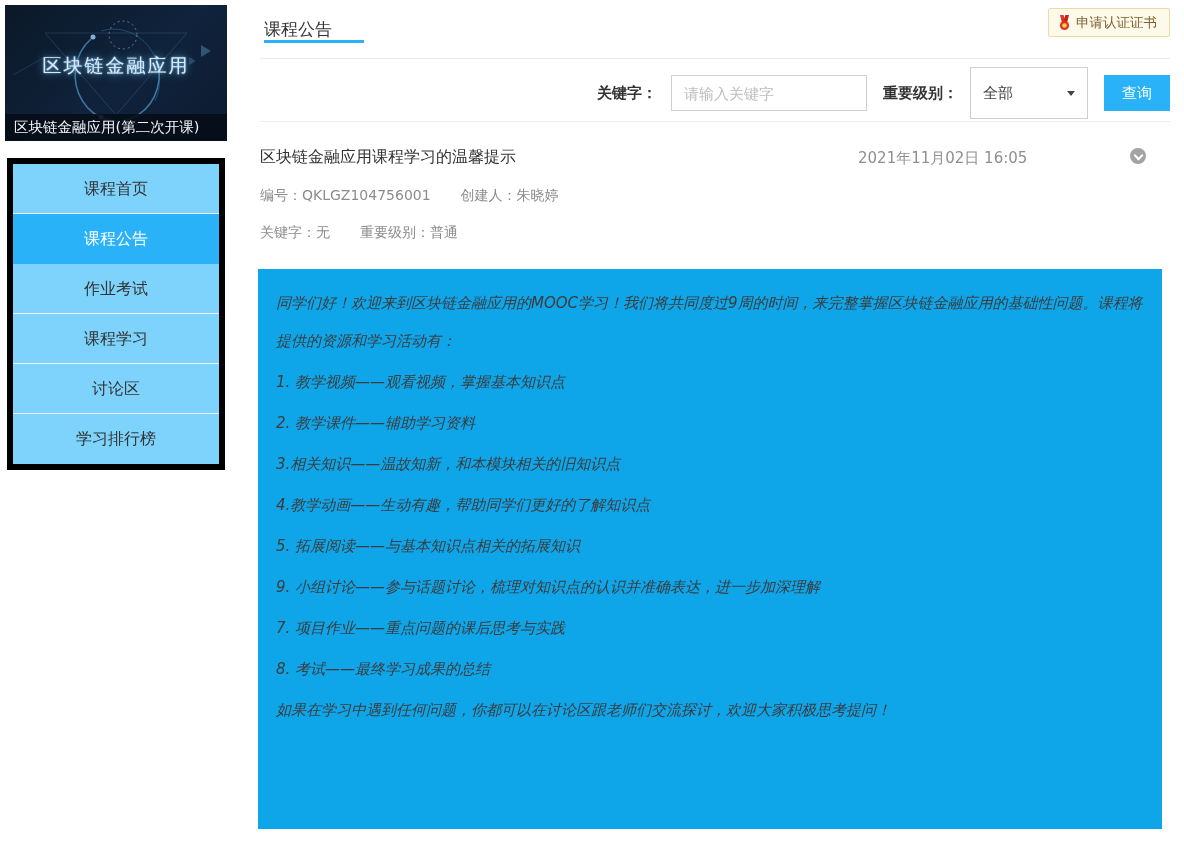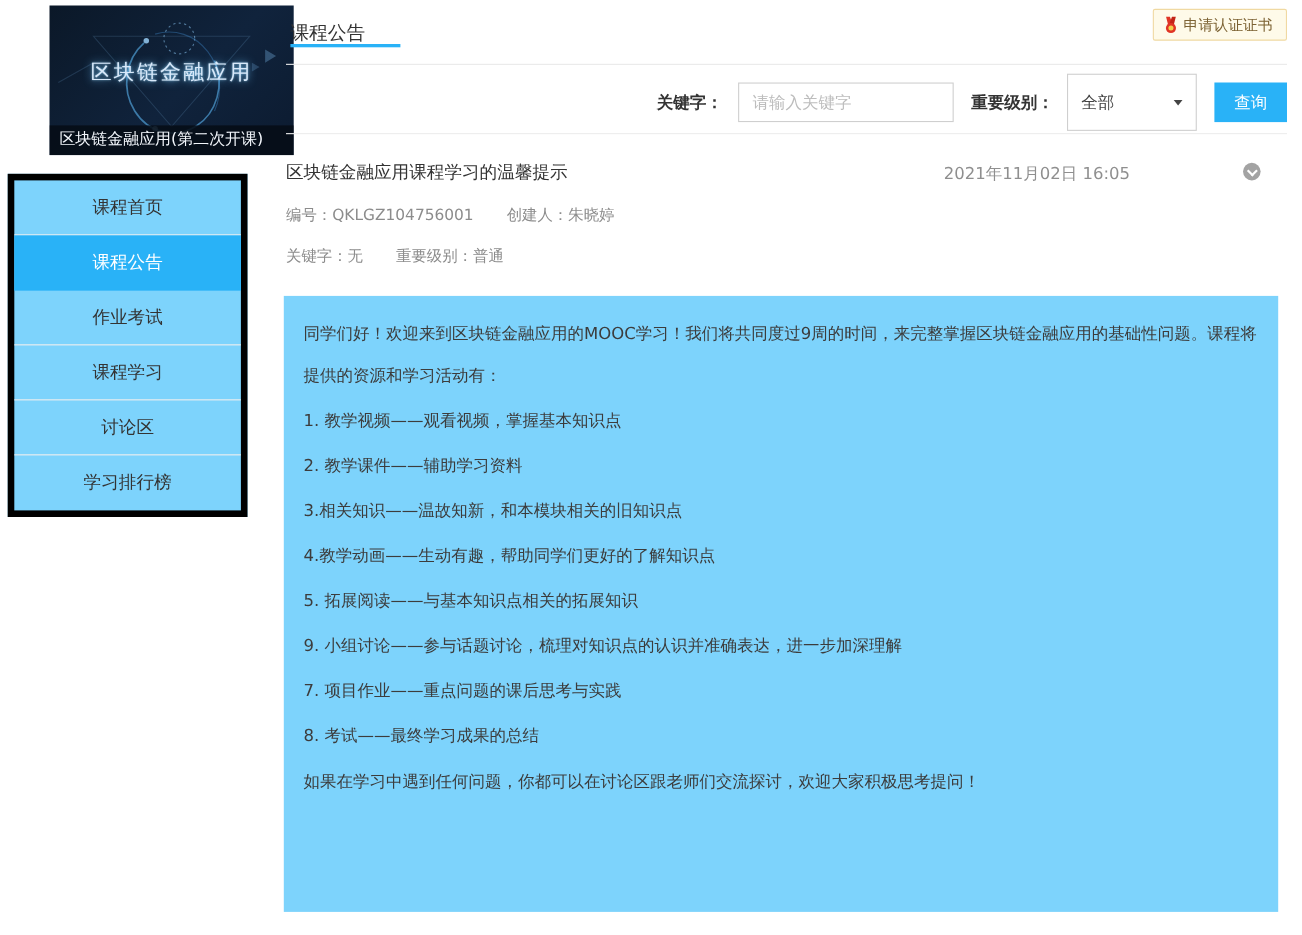--- a/index.html
+++ b/index.html
@@ -1,20 +1,20 @@
 <!DOCTYPE html>
 <html><head>
 <meta charset="utf-8">
 <style>
   * { margin:0; padding:0; box-sizing:border-box; }
   html,body { width:1184px; height:850px; background:#fff; font-family:"DejaVu Sans","Liberation Sans",sans-serif; overflow:hidden; }
 
   
   .banner { position:absolute; left:5px; top:5px; width:222px; height:136px; overflow:hidden;
-            background:linear-gradient(135deg,#0b1828 0%,#10233c 55%,#0c1b30 100%);margin-left:40px; }
+            background:linear-gradient(135deg,#0b1828 0%,#10233c 55%,#0c1b30 100%); }
   .banner svg { position:absolute; left:0; top:0; }
   .banner-title { position:absolute; left:0; top:48px; width:100%; text-align:center;
                   font-size:19px; letter-spacing:2px; color:#d9e9fa;
                   text-shadow:0 0 8px rgba(110,200,255,.9),0 0 2px rgba(180,230,255,.8); }
   .banner-caption { position:absolute; left:0; bottom:0; width:100%; height:27px; line-height:27px;
                     background:rgba(6,12,22,.88); color:#f2f6fb; font-size:14.5px; padding-left:9px; }
 
   
   .side-menu { position:absolute; left:7px; top:158px; width:218px; border:6px solid #000000; background:#7dd3fc; }
   .side-item { height:50px; line-height:50px; text-align:center; font-size:16px; color:#333;
@@ -52,22 +52,22 @@
   .ann-title { font-size:16px; color:#333; }
   .ann-date { position:absolute; left:598px; font-size:15px; color:#8f8f8f; }
   .collapse-icon { position:absolute; right:24px; top:1px; width:16px; height:16px; border-radius:50%;
                    background:#a3a3a3; cursor:pointer; }
   .collapse-icon::after { content:""; position:absolute; left:4.5px; top:4px; width:5px; height:5px;
                           border-right:2px solid #fff; border-bottom:2px solid #fff; transform:rotate(45deg); }
 
   .ann-meta { margin-top:19px; font-size:14px; color:#8c8c8c; }
   .ann-meta .gap { display:inline-block; width:30px; }
 
-  .ann-body { margin-top:27px; margin-left:-2px; width:904px; height:560px; background:#7dd3fc;
-              padding:15px 18px; overflow:hidden; }
+  .ann-body { margin-top:27px; margin-left:-2px; width:904px; height:560px; background:#0ea5e9;
+              padding:15px 18px; overflow:hidden;font-style:italic; }
   .ann-body p { font-size:15px; color:#3c3c3c; line-height:38px; margin-bottom:3px; }
 </style>
 </head>
 <body>
 
 <div class="banner">
   <svg width="222" height="136">
     <polygon points="40,28 182,28 111,110" fill="none" stroke="rgba(130,185,230,0.18)" stroke-width="1"></polygon>
     <circle cx="118" cy="30" r="14" fill="none" stroke="rgba(140,200,245,0.55)" stroke-width="1" stroke-dasharray="2,3"></circle>
     <path d="M 86 34 A 42 46 0 1 0 150 50" fill="none" stroke="rgba(90,180,240,0.6)" stroke-width="1.5"></path>

